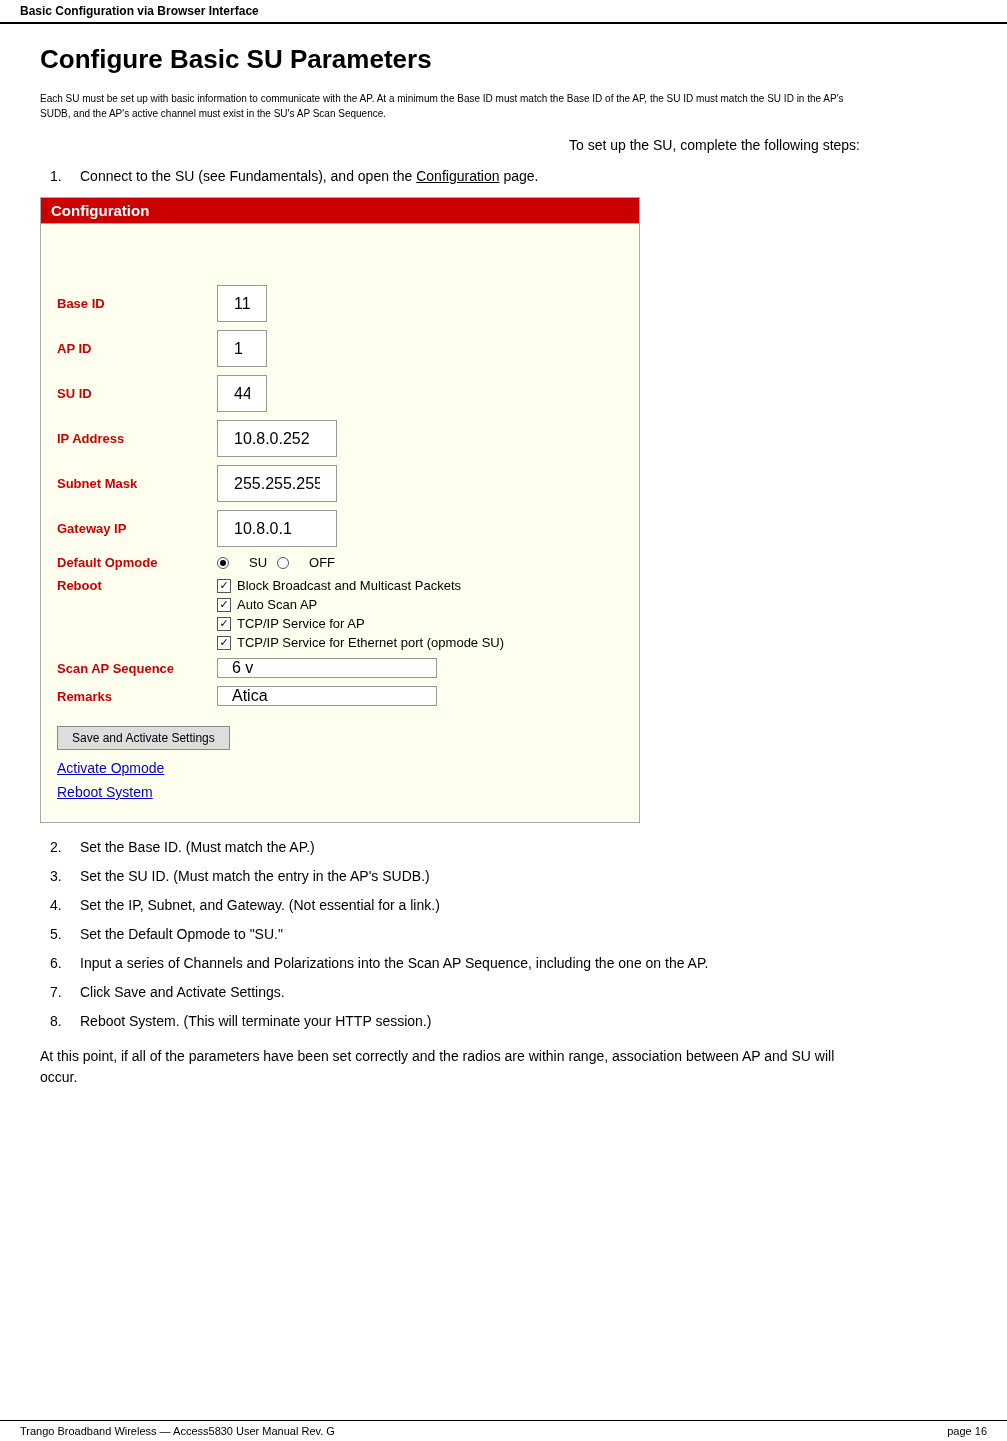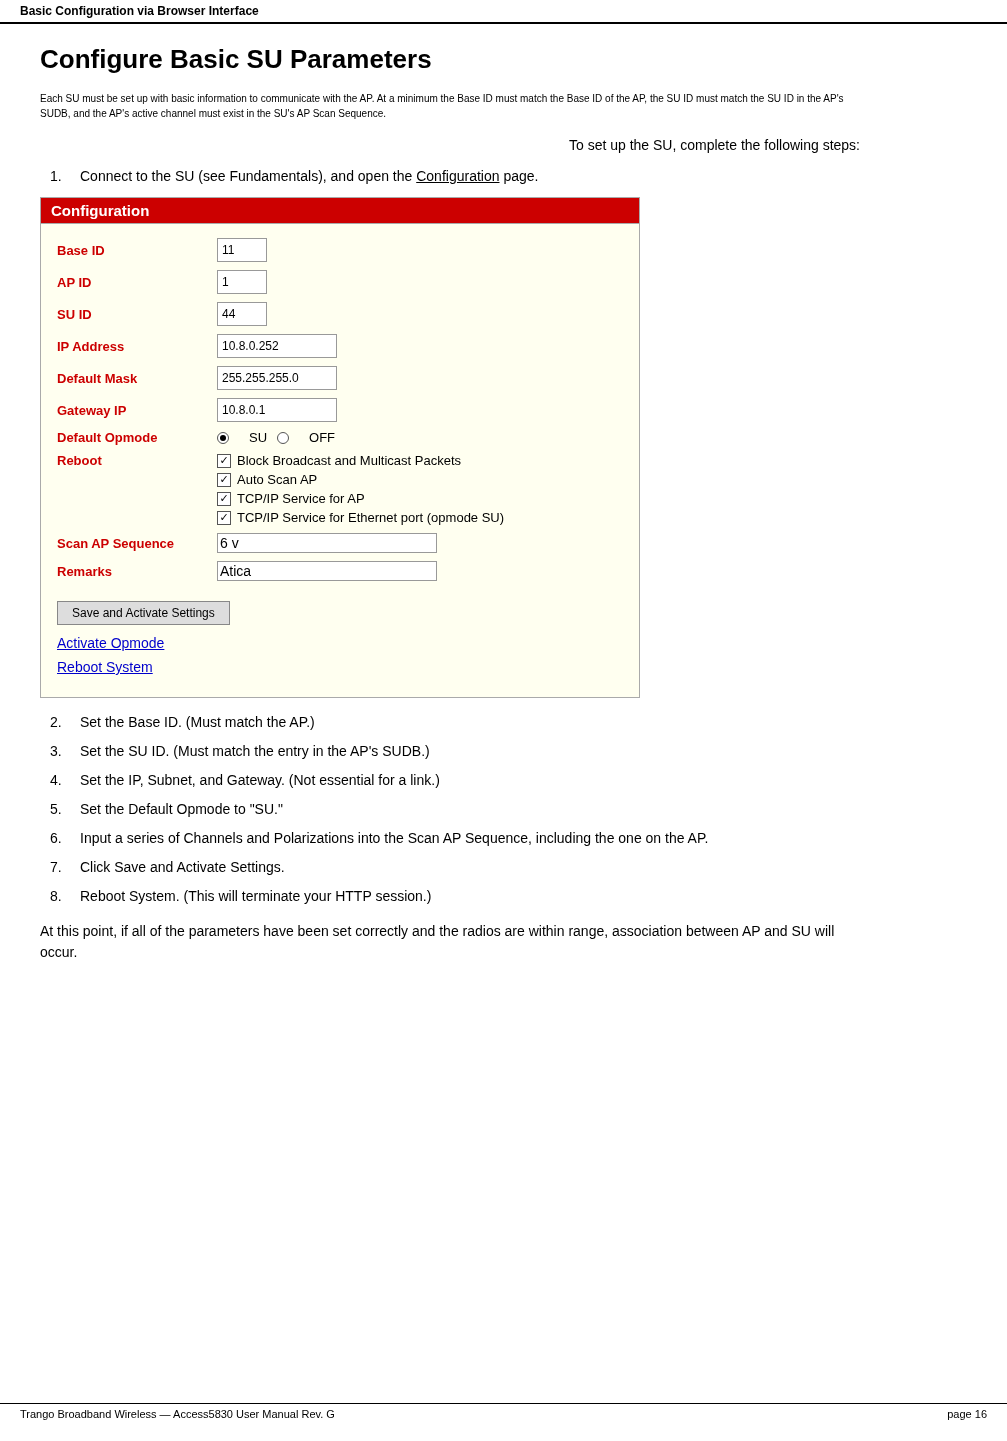--- a/index.html
+++ b/index.html
@@ -20,21 +20,21 @@
       margin-bottom: 10px;
     }
 
     .page-footer {
       border-top: 1px solid #000;
       padding: 4px 20px;
       font-size: 11px;
       display: flex;
       justify-content: space-between;
       position: fixed;
-      bottom: 17px;
+      bottom: 0;
       width: 1007px;
       background: #fff;
     }
 
     .content {
       padding: 10px 40px 60px 40px;
     }
 
     h1 {
       font-size: 26px;
@@ -79,42 +79,43 @@
       background: #cc0000;
       color: #fff;
       font-weight: bold;
       font-size: 15px;
       padding: 4px 10px;
       border-bottom: 1px solid #aaa;
     }
 
     .config-body {
       padding: 14px 16px;
+      margin-top: 47px;
     }
 
     .config-row {
       display: flex;
       align-items: center;
       margin-bottom: 8px;
       font-size: 13px;
     }
 
     .config-label {
       font-weight: bold;
       color: #cc0000;
       min-width: 160px;
       font-size: 13px;
     }
 
     .config-input {
       border: 1px solid #999;
       background: #fff;
-      padding: 1px 4px;
-      font-size: 12px;
-      height: 24px;
+      padding: 1px 16px;
+      font-size: 16px;
+      height: 37px;
     }
 
     .config-input-short {
       width: 50px;
     }
 
     .config-input-medium {
       width: 120px;
     }
 
@@ -177,23 +178,23 @@
       content: "";
       width: 6px;
       height: 6px;
       border-radius: 50%;
       background: #000;
     }
 
     .scan-select {
       border: 1px solid #999;
       background: #fff;
-      font-size: 14px;
+      font-size: 16px;
       height: 20px;
-      padding: 0 2px;
+      padding: 0 14px;
       width: 220px;
     }
 
     .save-btn {
       border: 1px solid #888;
       background: #ddd;
       padding: 4px 14px;
       font-size: 12px;
       cursor: pointer;
       margin-top: 10px;
@@ -265,21 +266,21 @@
         <span class="config-label">SU ID</span>
         <input type="text" class="config-input config-input-short" value="44" style="">
       </div>
 
       <div class="config-row">
         <span class="config-label">IP Address</span>
         <input type="text" class="config-input config-input-medium" value="10.8.0.252" style="">
       </div>
 
       <div class="config-row">
-        <span class="config-label">Default Mask</span>
+        <span class="config-label">Subnet Mask</span>
         <input type="text" class="config-input config-input-medium" value="255.255.255.0" style="">
       </div>
 
       <div class="config-row">
         <span class="config-label">Gateway IP</span>
         <input type="text" class="config-input config-input-medium" value="10.8.0.1" style="">
       </div>
 
       <div class="config-row">
         <span class="config-label">Default Opmode</span>

